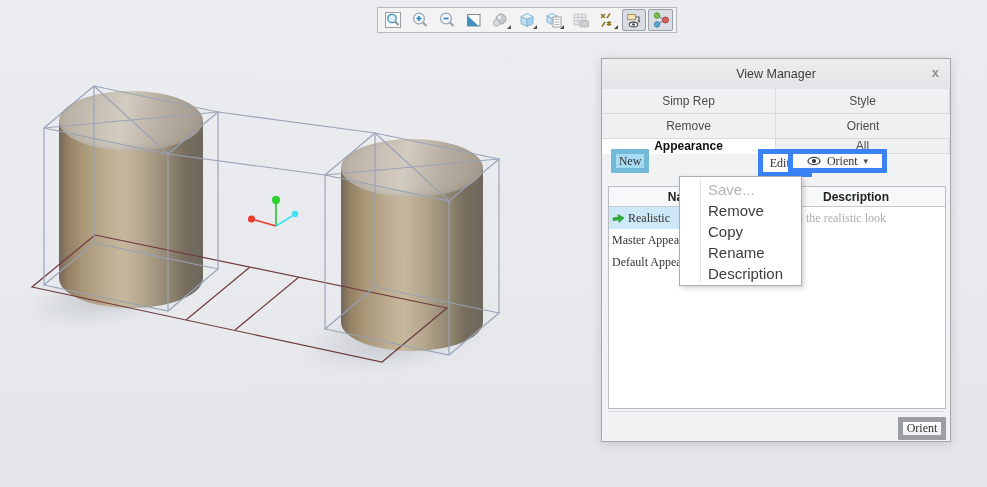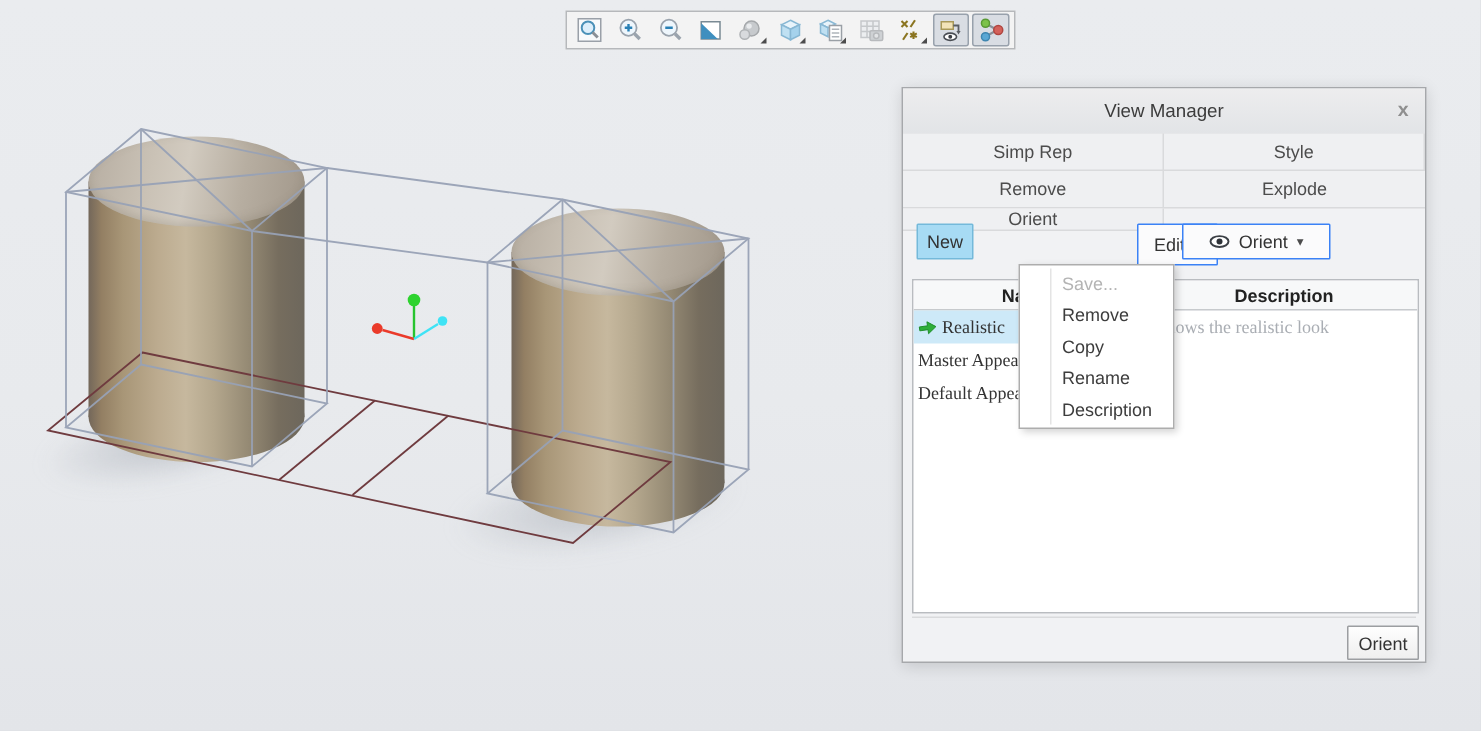--- a/index.html
+++ b/index.html
@@ -52,21 +52,21 @@
     display:flex;align-items:center;justify-content:center;color:#3c3c3c;font-size:12.5px;}
   .close-x{position:absolute;right:11px;top:7px;color:#8f8f8f;font-weight:bold;
     font-size:13px;line-height:14px;cursor:default;}
   .tabs{position:absolute;left:0;top:30px;right:0;height:50px;display:grid;
     grid-template-columns:repeat(2,1fr);grid-template-rows:25px 25px;}
   .tab{background:#eff0f2;border-right:1px solid #d9dadc;border-bottom:1px solid #d9dadc;
     display:flex;align-items:center;justify-content:center;color:#4c4c4c;box-sizing:border-box;}
   .tab:nth-child(4n){border-right:none;}
   .tab.active{background:#ffffff;color:#111;font-weight:bold;border-bottom:1px solid #fff;}
   .btn{position:absolute;box-sizing:border-box;display:flex;align-items:center;
-    justify-content:center;border:1px solid #3b82f6;background:#fbfbfc;border-radius:1px;gap:6px;}
+    justify-content:center;border:5px solid #3b82f6;background:#fbfbfc;border-radius:1px;gap:6px;font-family:Liberation Serif, serif;}
   .btn-new{left:9px;top:90px;width:38px;height:24px;background:#a7dbf4;border-color:#74b9da;}
   .btn-edit{left:127px;top:90px;width:54px;height:28px;margin-left:29px;}
   .btn-options{left:186px;top:90px;width:99px;height:24px;}
   .dd-arrow{color:#4c4c4c;font-size:9px;line-height:9px;}
   .listbox{position:absolute;left:6px;top:127px;width:338px;height:223px;background:#fff;
     border:1px solid #b9bcc0;box-sizing:border-box;overflow:hidden;}
   .list-head{display:flex;height:19px;background:#f7f8f9;border-bottom:1px solid #c7cacd;}
   .list-head .col1{width:158px;border-right:1px solid #d4d6d9;box-sizing:border-box;
     display:flex;align-items:center;justify-content:center;font-weight:bold;color:#222;}
   .list-head .col2{flex:1;display:flex;align-items:center;justify-content:center;
@@ -74,23 +74,23 @@
   .lrow{display:flex;height:22px;align-items:center;font-family:Liberation Serif, serif;}
   .lrow .name-cell{width:158px;height:22px;display:flex;align-items:center;
     padding-left:3px;box-sizing:border-box;gap:3px;white-space:nowrap;overflow:hidden;color:#333;}
   .lrow.selected .name-cell{background:#cde9f8;}
   .lrow .desc-cell{flex:1;height:22px;display:flex;align-items:center;padding-left:4px;
     box-sizing:border-box;color:#a9adb3;white-space:nowrap;overflow:hidden;}
   .footer-sep{position:absolute;left:6px;right:6px;top:352px;height:1px;background:#d9dadc;}
   .btn-close{left:296px;top:358px;width:48px;height:23px;
     background:linear-gradient(#fefefe,#efefef);border-color:#9c9ea1;color:#333;}
   
-  .menu{position:absolute;left:679px;top:176px;width:104px;height:110px;background:#fff;
+  .menu{position:absolute;left:679px;top:176px;width:123px;height:110px;background:#fff;
     border:1px solid #adadad;box-sizing:border-box;z-index:30;
-    box-shadow:2px 2px 5px rgba(0,0,0,.18);font-size:12px;padding-top:2px;}
+    box-shadow:2px 2px 5px rgba(0,0,0,.18);font-size:15px;padding-top:2px;}
   .menu::before{content:"";position:absolute;left:20px;top:2px;bottom:2px;width:1px;background:#e4e4e4;}
   .menu-item{height:21px;line-height:21px;padding-left:28px;color:#3d3d3d;white-space:nowrap;}
   .menu-item.disabled{color:#b4b4b4;}
 </style>
 </head>
 <body>
 
 <div class="stage">
 
   <div class="scene">
@@ -240,22 +240,23 @@
   <div class="dialog">
     <div class="titlebar">
       <span>View Manager</span>
       <span class="close-x">x</span>
     </div>
 
     <div class="tabs">
       <div class="tab">Simp Rep</div>
       <div class="tab">Style</div>
       <div class="tab">Remove</div>
-      <div class="tab">Explode</div>
       <div class="tab">Orient</div>
+      <div class="tab active">Appearance</div>
+      <div class="tab">All</div>
     </div>
 
     <div class="btn btn-new">New</div>
     <div class="btn btn-edit">
       <span>Edit</span>
       <span class="dd-arrow">▾</span>
     </div>
     <div class="btn btn-options">
       <svg width="14" height="10" viewBox="0 0 14 10">
         <ellipse cx="7" cy="5" rx="6" ry="3.6" fill="#ffffff" stroke="#3c4046" stroke-width="1.3"></ellipse>

